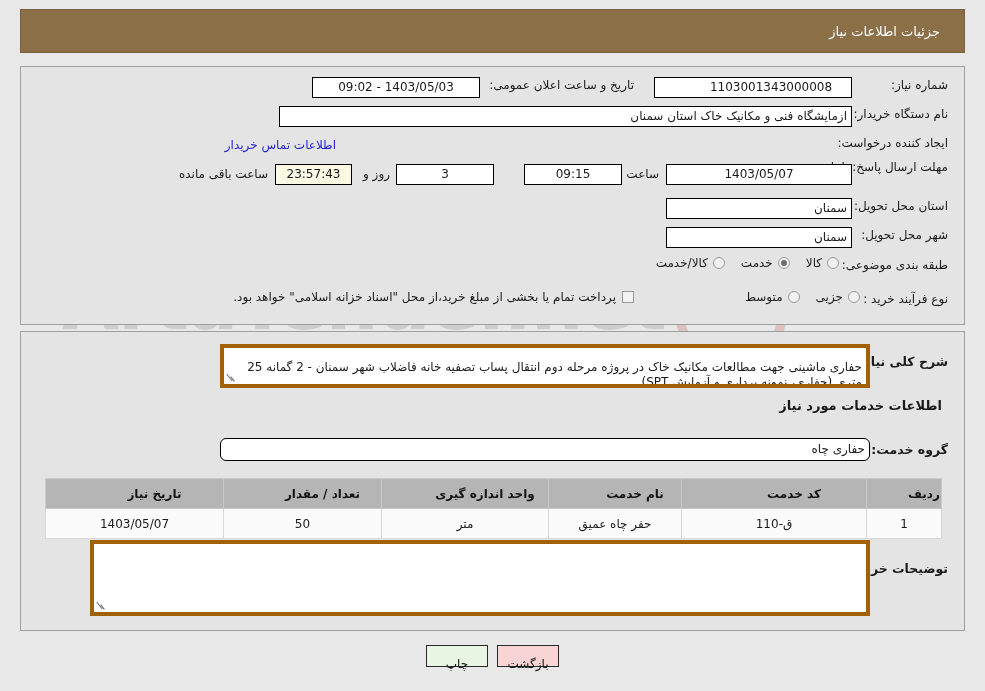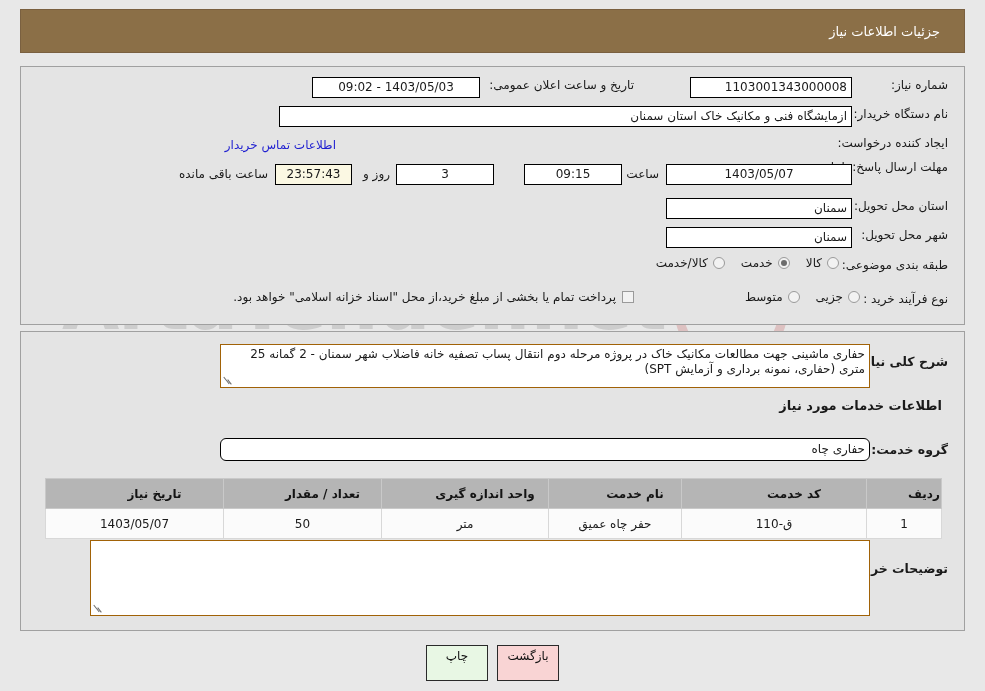--- a/index.html
+++ b/index.html
@@ -154,25 +154,25 @@
     border: 1px solid #9a9a9a;
     background: #f2f2f2;
     box-sizing: border-box;
     display: inline-block;
     flex: none;
   }
 
   
   .ta {
     background: #ffffff;
-    border: 1px solid #a16207;
-    box-sizing: border-box;
-    font-size: 12px;
-    color: #1a1a1a;
-    padding: 2px 4px;
+    border: 4px solid #a16207;
+    box-sizing: border-box;
+    font-size: 12px;
+    color: #1a1a1a;
+    padding: 12px 4px;
     overflow: hidden;
     position: relative;
     line-height: 15px;
   }
   .ta .grip {
     position: absolute;
     left: 2px;
     bottom: 1px;
     width: 10px;
     height: 10px;
@@ -224,28 +224,28 @@
     left: 0;
     top: 645px;
     width: 985px;
     display: flex;
     justify-content: center;
     gap: 9px;
     z-index: 12;
   }
   .btn {
     border: 1px solid #2a2a2a;
-    height: 36px;
+    height: 22px;
     min-width: 62px;
     font-size: 12px;
     line-height: 20px;
     text-align: center;
     box-sizing: border-box;
     cursor: pointer;
-    padding: 0 8px;
+    padding: 8px 8px;
   }
   .btn-return { background: #f9d4d4; color: #111; }
   .btn-print  { background: #e8f7e4; color: #111; }
 </style>
 </head>
 <body>
 
 <div id="watermark">
   <div class="wm-inner">
     <svg class="wm-shield" viewBox="0 0 118 150">
@@ -258,21 +258,21 @@
 
 <div id="title-bar">
   <span class="title-text">جزئیات اطلاعات نیاز</span>
 </div>
 
 <div class="panel" id="panel-top">
 
   <div class="row" style="right:16px; top:11px;">
     <span class="lbl">شماره نیاز:</span>
   </div>
-  <div class="fld center" style="position:absolute; right:112px; top:10px; width:162px;padding-left:40px;">1103001343000008</div>
+  <div class="fld center" style="position:absolute; right:112px; top:10px; width:198px;padding-left:40px;">1103001343000008</div>
 
   <div class="row" style="right:330px; top:11px;">
     <span class="lbl">تاریخ و ساعت اعلان عمومی:</span>
   </div>
   <div class="fld center" style="position:absolute; right:484px; top:10px; width:168px;">1403/05/03 - 09:02</div>
 
   <div class="row" style="right:16px; top:40px;">
     <span class="lbl">نام دستگاه خریدار:</span>
   </div>
   <div class="fld right" style="position:absolute; right:112px; top:39px; width:573px;">ازمایشگاه فنی و مکانیک خاک استان سمنان</div>

